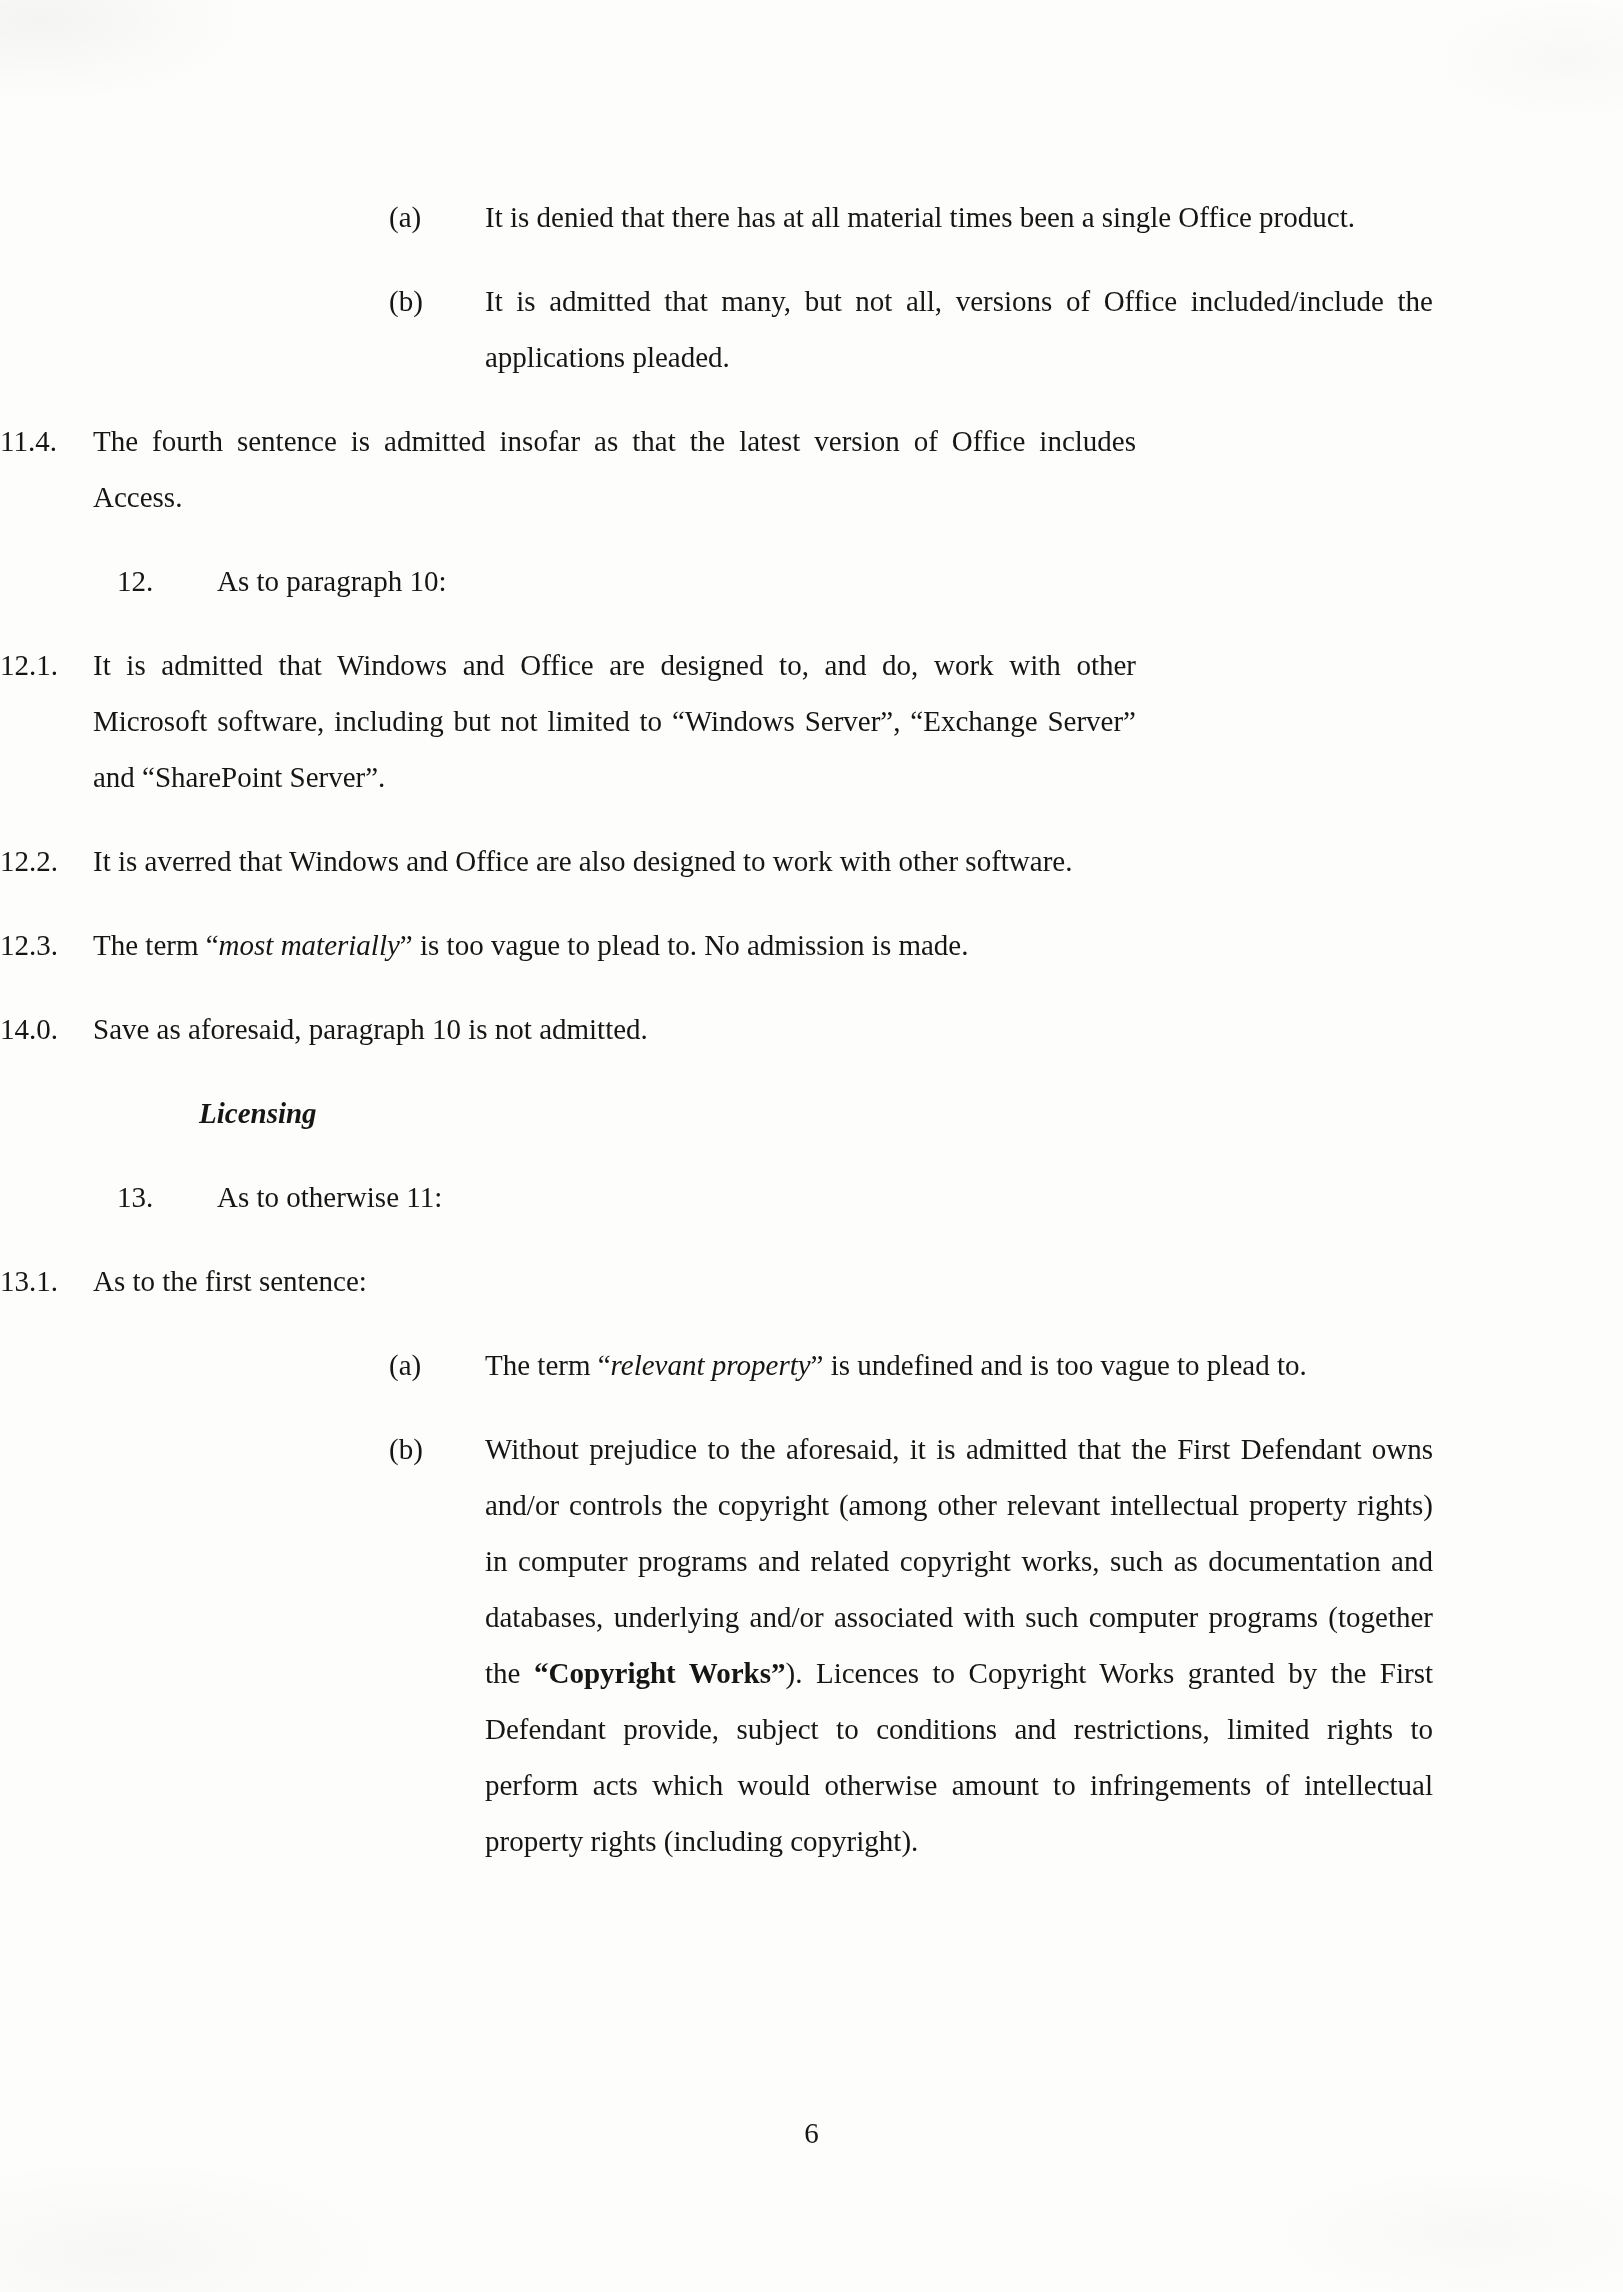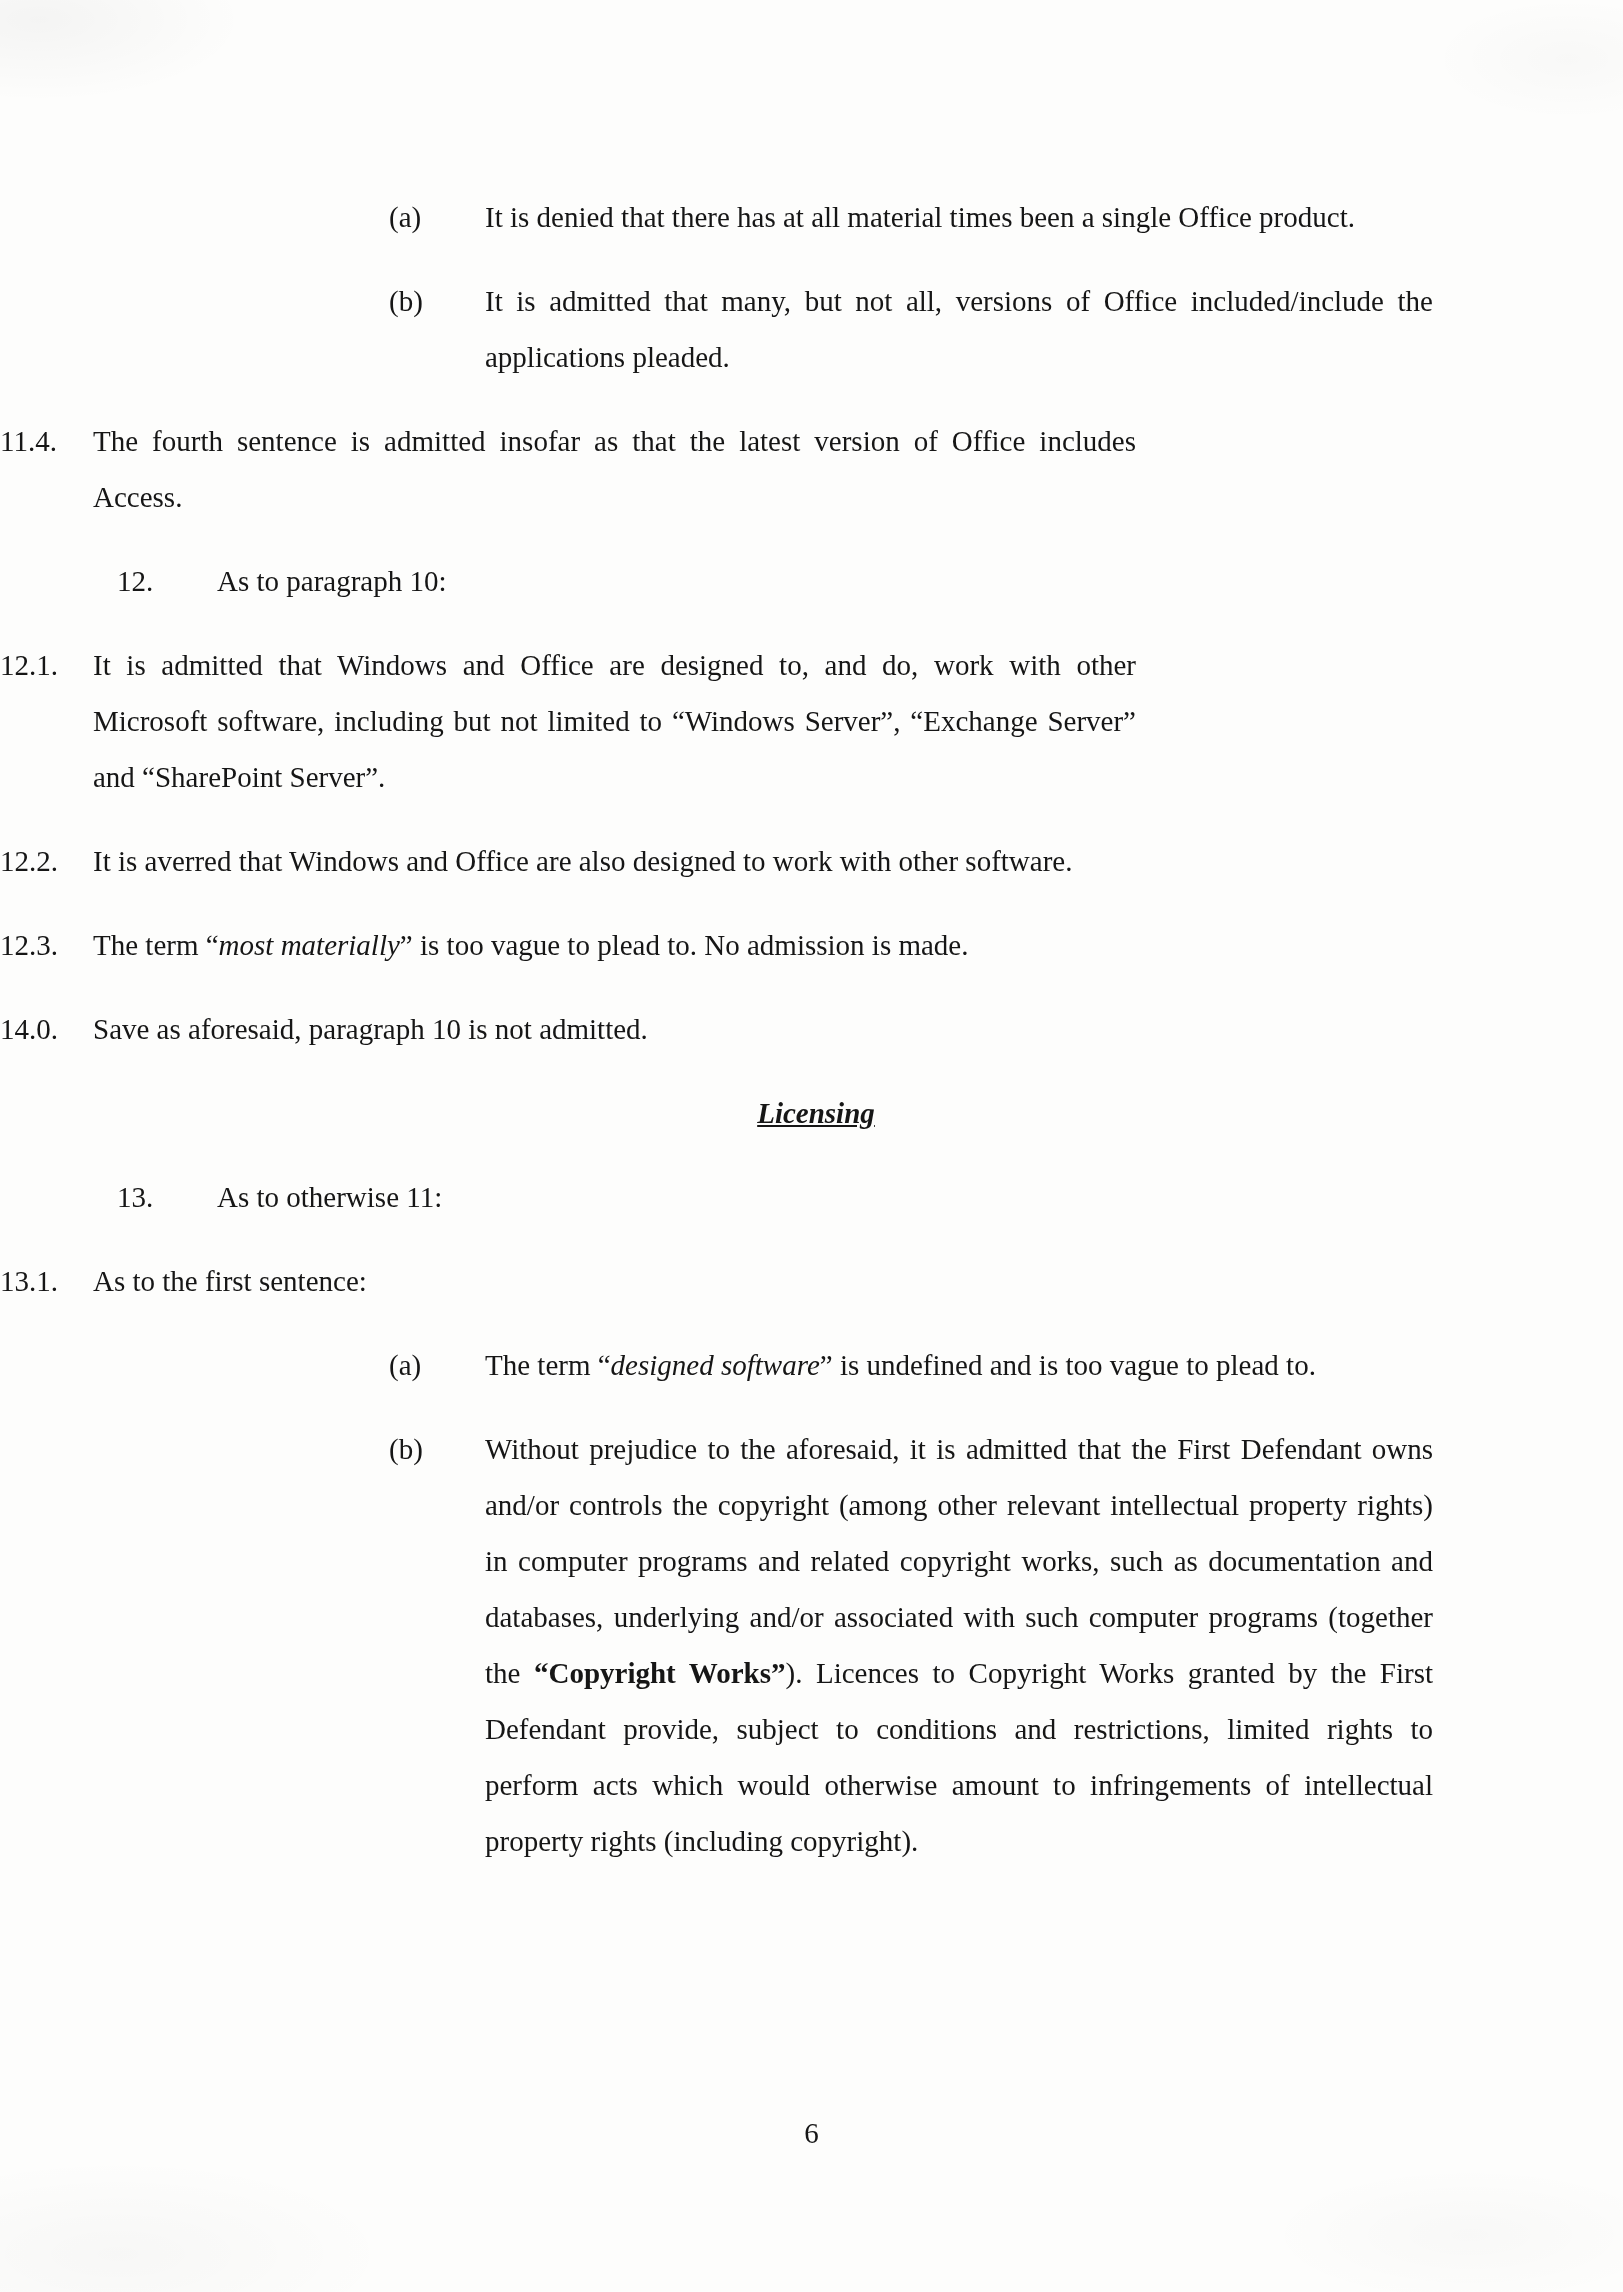--- a/index.html
+++ b/index.html
@@ -23,21 +23,21 @@
     position: relative;
     font-size: 29px;
     line-height: 56px;
     text-align: justify;
     margin-bottom: 28px;
   }
   .para > .marker { position: absolute; left: 0; top: 0; }
   .l1 { margin-left: 117px; width: 1234px; padding-left: 100px; }
   .l2 { width: 1136px; padding-left: 93px;  }
   .l3 { margin-left: 389px; width: 1044px; padding-left: 96px;  }
-  .heading { margin-left: 199px; width: 1234px; padding-left: 0; font-weight: 700; font-style: italic; text-align: center; text-decoration: underline; }
+  .heading { margin-left: 199px; width: 1234px; padding-left: 0; font-weight: 700; font-style: italic; text-align: left; }
   .it { font-style: italic; }
   .bd { font-weight: 700; }
   .page-number {
     position: absolute;
     top: 2105px;
     left: 0;
     width: 100%;
     text-align: center;
     font-size: 29px;
     line-height: 56px;
@@ -87,21 +87,21 @@
       <div class="para l1">
     <span class="marker">13.</span>
     <span class="body"><span>As to otherwise 11:</span></span>
   </div>
       <div class="para l2">
     <span class="marker">13.1.</span>
     <span class="body"><span>As to the first sentence:</span></span>
   </div>
       <div class="para l3">
     <span class="marker">(a)</span>
-    <span class="body"><span>The term “</span><span class="it">designed software</span><span>” is undefined and is too vague to plead to.</span></span>
+    <span class="body"><span>The term “</span><span class="it">relevant property</span><span>” is undefined and is too vague to plead to.</span></span>
   </div>
       <div class="para l3">
     <span class="marker">(b)</span>
     <span class="body"><span>Without prejudice to the aforesaid, it is admitted that the First Defendant owns and/or controls the copyright (among other relevant intellectual property rights) in computer programs and related copyright works, such as documentation and databases, underlying and/or associated with such computer programs (together the </span><span class="bd">“Copyright Works”</span><span>). Licences to Copyright Works granted by the First Defendant provide, subject to conditions and restrictions, limited rights to perform acts which would otherwise amount to infringements of intellectual property rights (including copyright).</span></span>
   </div>
     </div>
   <div class="page-number">6</div>
 </div>
 
 

